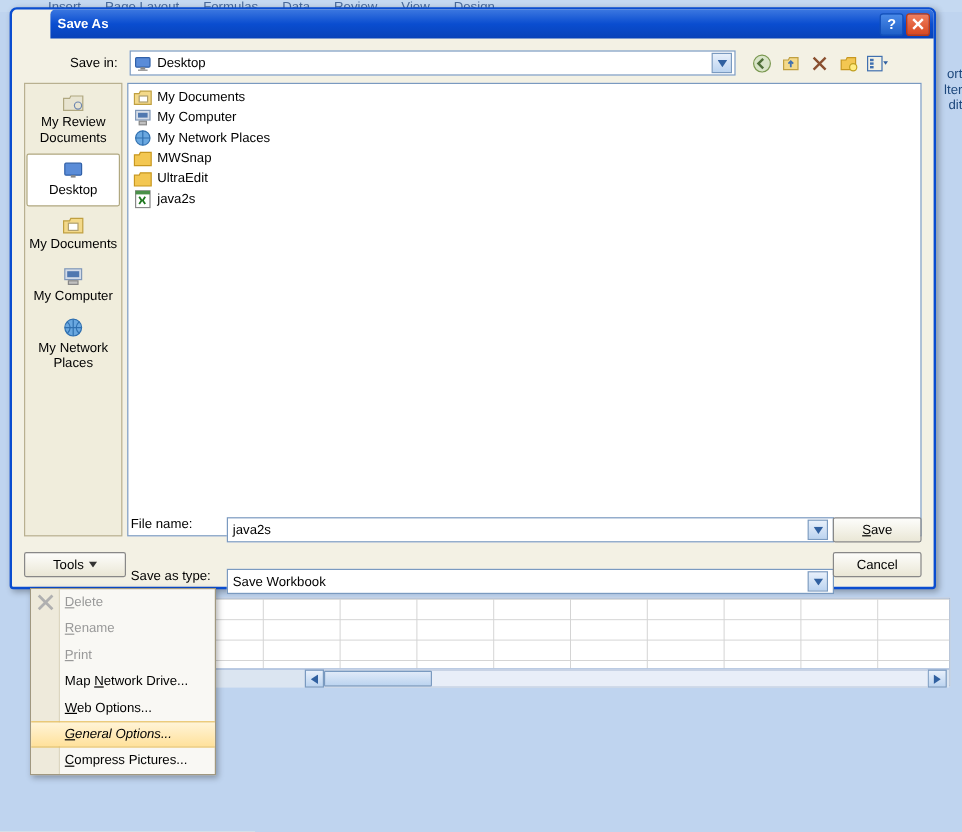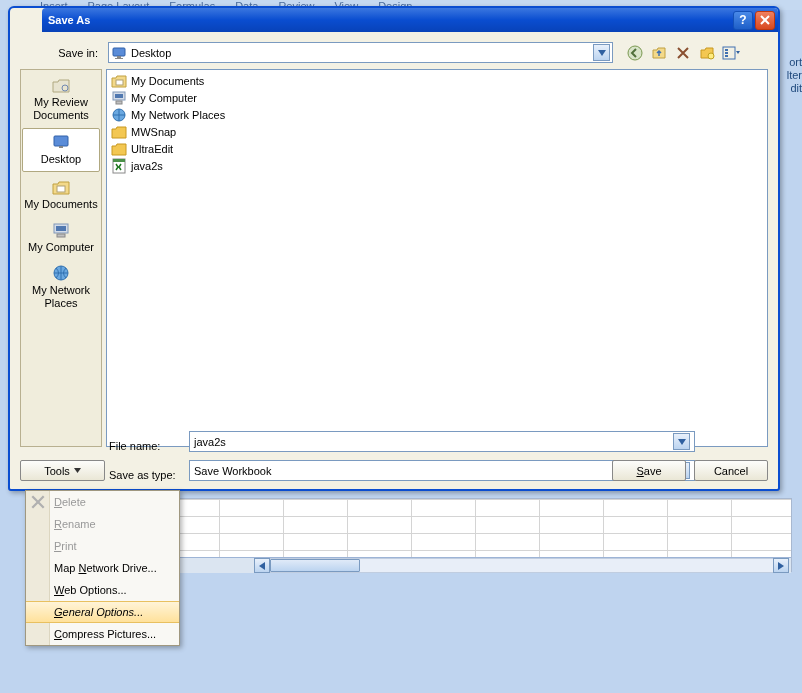--- a/index.html
+++ b/index.html
@@ -33,26 +33,26 @@
 .places-bar { width: 82px; border: 1px solid #b8b090; background: #f0eddc; display: flex; flex-direction: column; padding: 2px 1px; gap: 2px; }
 .place { display: flex; flex-direction: column; align-items: center; padding: 4px 1px; text-align: center; border-radius: 2px; line-height: 1.2; }
 .place.selected { background: white; border: 1px solid #b0a880; }
 .place .picon { width: 20px; height: 18px; margin-bottom: 2px; }
 
 .file-list { flex: 1; border: 1px solid #7a9ac0; background: white; padding: 2px; overflow: auto; }
 .file-item { display: flex; align-items: center; gap: 4px; height: 17px; padding: 0 2px; }
 .file-item .ficon { width: 16px; height: 16px; }
 
 .bottom-fields { position: absolute; left: 99px; top: 399px; right: 10px; }
-.field-row { display: flex; align-items: flex-end; gap: 6px; margin-bottom: 8px; }
+.field-row { display: flex; align-items: flex-start; gap: 6px; margin-bottom: 22px; }
 .field-lbl { width: 74px; }
 .field-combo { flex: 1; max-width: 506px; height: 21px; border: 1px solid #7a9ac0; background: white; display: flex; align-items: center; padding: 0 4px; }
 .field-combo .text { flex: 1; }
 
-.btn-row { position: absolute; bottom: 8px; right: 10px; display: flex; gap: 8px; }
+.btn-row { position: absolute; bottom: 8px; right: 10px; display: flex; gap: 8px; flex-direction: column; }
 .dlg-btn { width: 74px; height: 21px; border: 1px solid #888; background: linear-gradient(#fdfdfb,#eae7d6); border-radius: 2px; display: flex; align-items: center; justify-content: center; cursor: default; }
 .dlg-btn .ul { text-decoration: underline; }
 
 .tools-btn { position: absolute; bottom: 8px; left: 10px; width: 85px; height: 21px; border: 1px solid #888; background: linear-gradient(#fdfdfb,#eae7d6); border-radius: 2px; display: flex; align-items: center; justify-content: center; gap: 4px; margin-top: 40px; }
 .tools-btn .arrow { width: 7px; height: 5px; }
 
 .tools-menu { position: absolute; top: 490px; left: 25px; width: 155px; background: #f9f8f4; border: 1px solid #a09880; box-shadow: 2px 2px 5px rgba(0,0,0,0.3); }
 .menu-item { display: flex; align-items: center; height: 22px; padding: 0 6px 0 28px; position: relative; }
 .menu-item.disabled { color: #999; }
 .menu-item.hover { background: linear-gradient(#fff4d8,#ffe19b); border-top: 1px solid #e8c060; border-bottom: 1px solid #e8c060; height: 22px; font-style: italic; }

